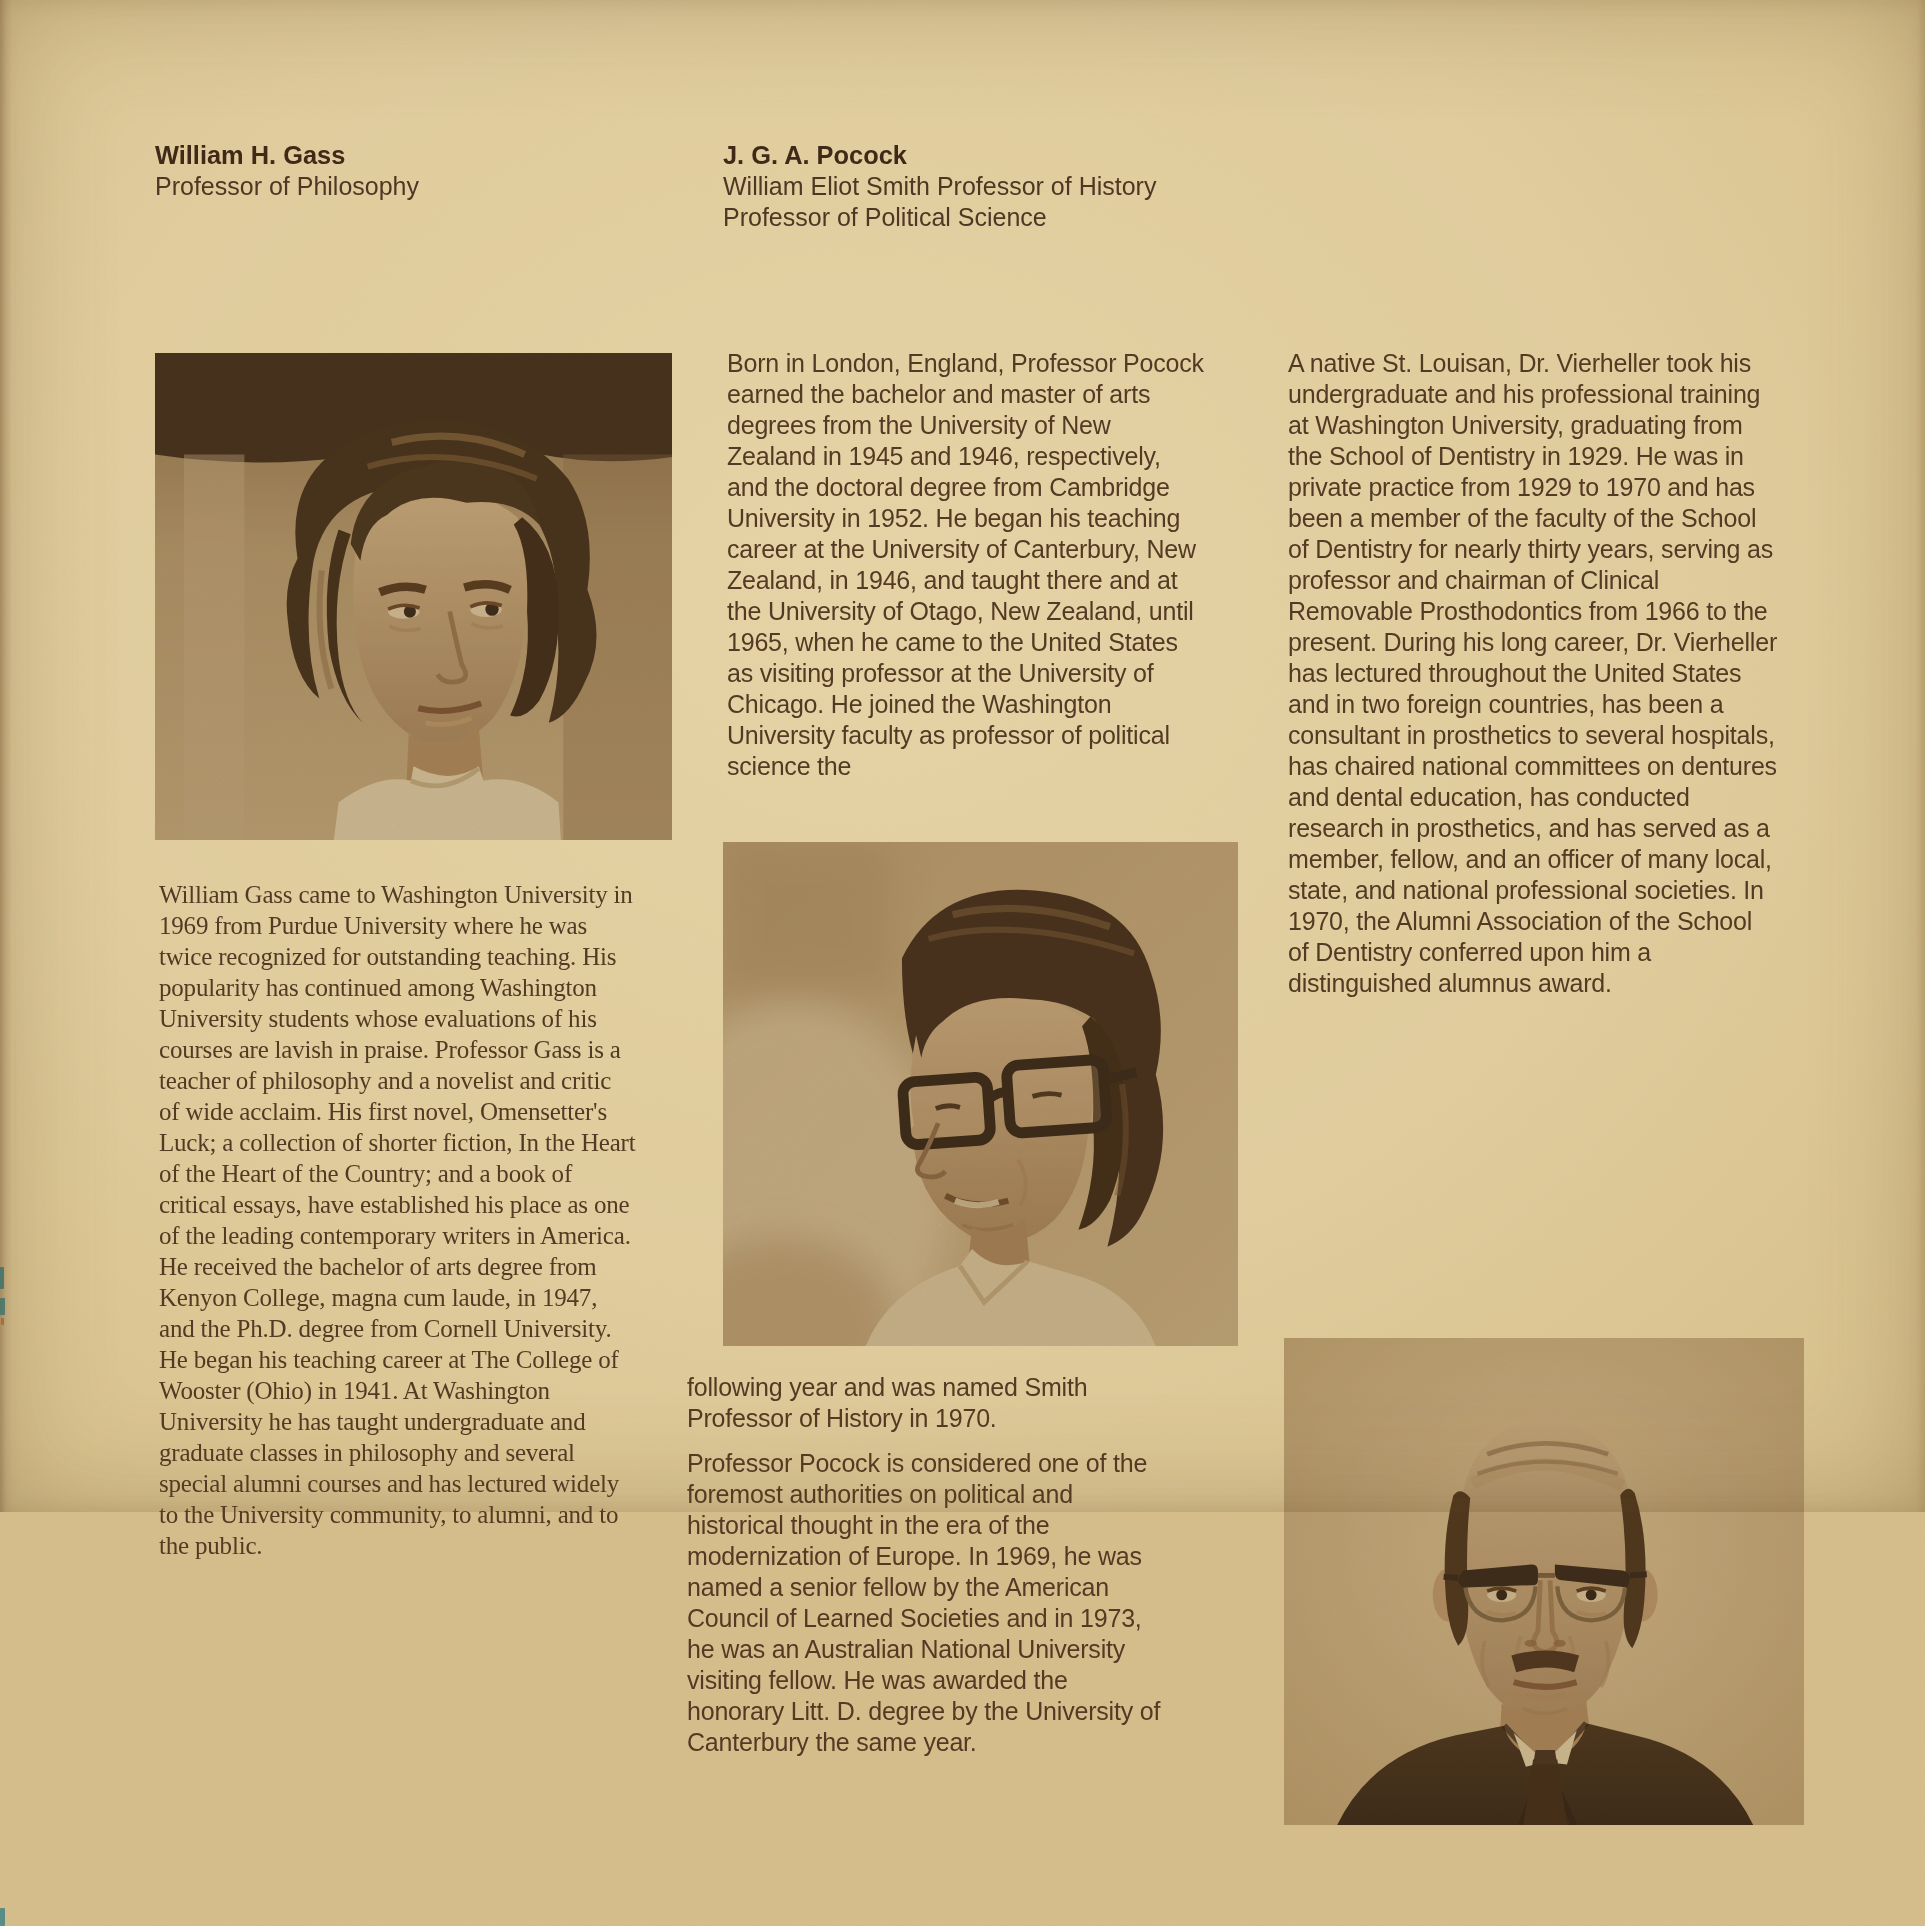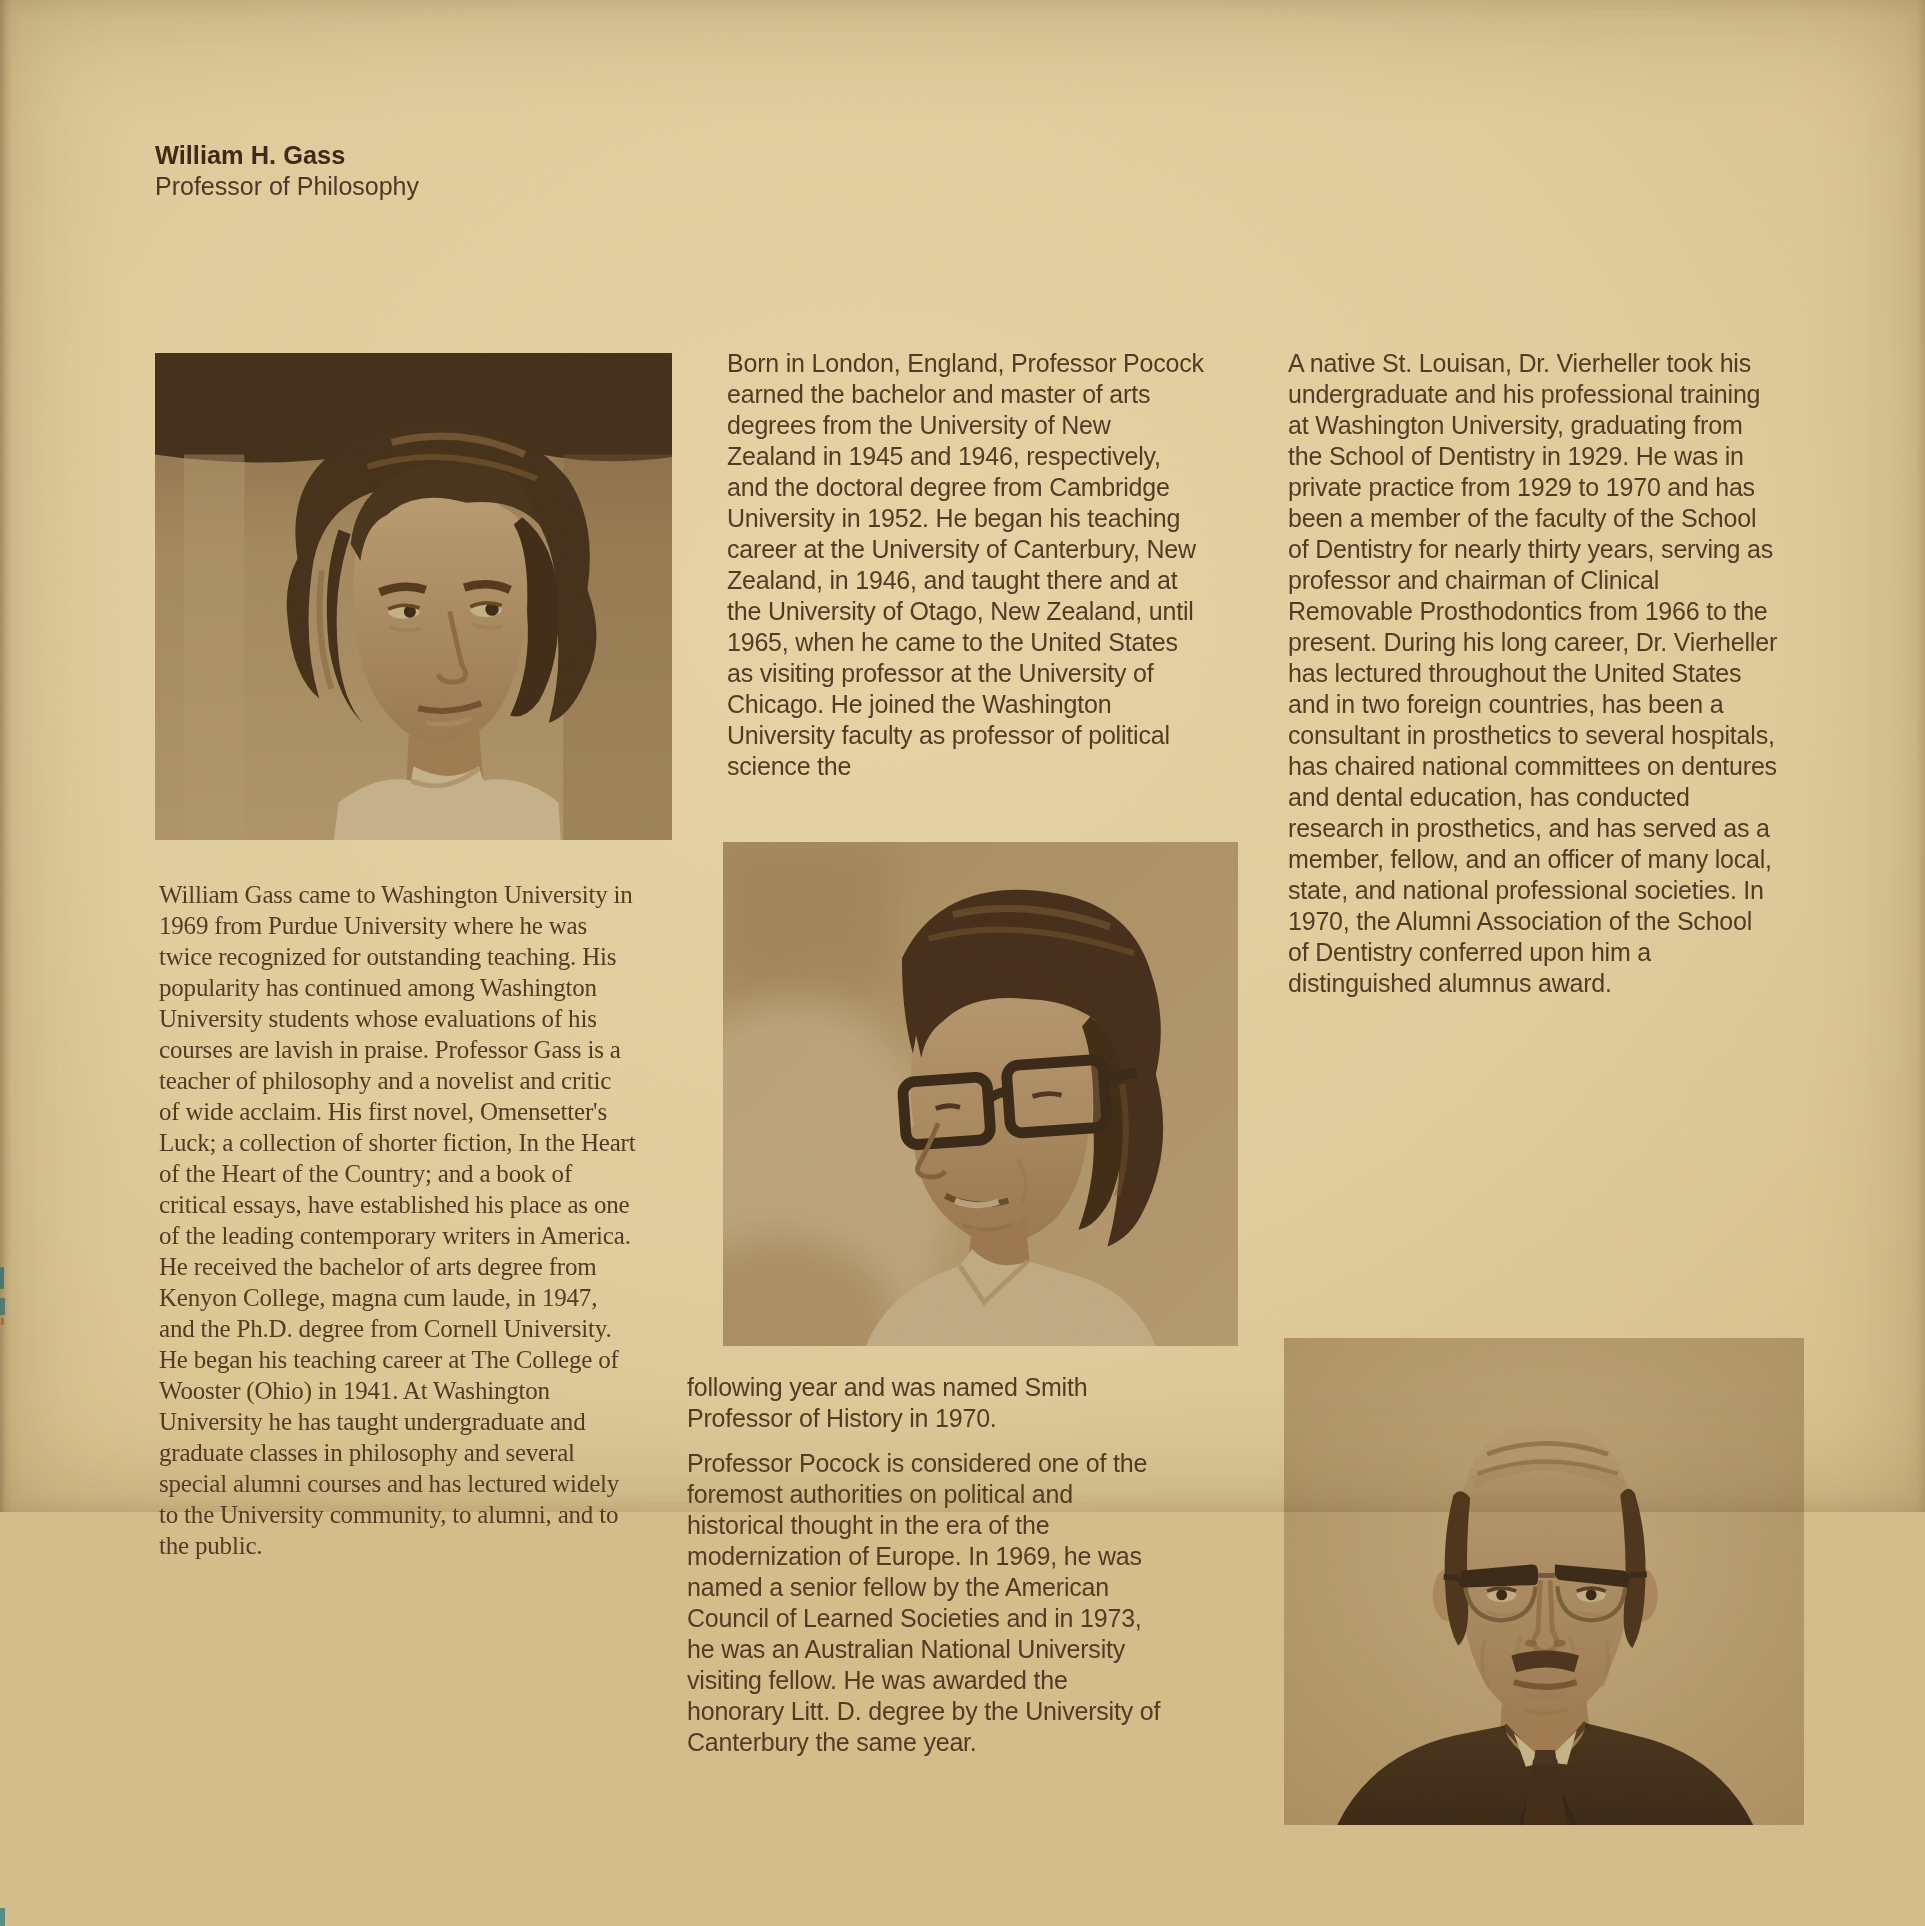--- a/index.html
+++ b/index.html
@@ -27,21 +27,21 @@
     background:linear-gradient(270deg,#cfb784,rgba(207,183,132,0));
   }
   .artifact{position:absolute;border-radius:0.8px;}
   .a-teal1{left:0;top:1267px;width:4.4px;height:22px;background:#2f7e84;opacity:.85;}
   .a-teal2{left:0;top:1298px;width:5.2px;height:17px;background:#2f7e84;opacity:.8;}
   .a-orange{left:0.8px;top:1318px;width:3.2px;height:6.5px;background:#b85c20;opacity:.65;}
   .a-teal3{left:0;top:1908px;width:5.2px;height:18px;background:#357f86;opacity:.8;}
 
   .hdr{position:absolute;top:140px;line-height:31px;white-space:nowrap;}
   .hdr .name{font-weight:bold;font-size:25.4px;color:#3a2413;}
-  .hdr .title{font-weight:normal;font-size:25px;color:#4b3120;text-align:right;}
+  .hdr .title{font-weight:normal;font-size:25px;color:#4b3120;}
 
   .col1{left:155px;}
   .col2{left:723px;}
   .col3{left:1284px;}
 
   .bio{
     position:absolute;font-size:25px;line-height:31px;color:#4f3520;
     letter-spacing:-0.2px;
   }
   .bio p{margin:4px;}
@@ -69,20 +69,25 @@
   <div class="artifact a-teal1"></div>
   <div class="artifact a-teal2"></div>
   <div class="artifact a-orange"></div>
   <div class="artifact a-teal3"></div>
 
   <div class="hdr col1">
     <div class="name">William H. Gass</div>
     <div class="title">Professor of Philosophy</div>
   </div>
 
+  <div class="hdr col2">
+    <div class="name">J. G. A. Pocock</div>
+    <div class="title">William Eliot Smith Professor of History</div>
+    <div class="title">Professor of Political Science</div>
+  </div>
 
 
   <div class="photo" id="photo-gass" role="img" aria-label="sepia halftone portrait photo of William H. Gass, man with long dark hair, facing right, light turtleneck, dark background band at top">
     <svg viewBox="0 0 428 403" preserveAspectRatio="none">
       <defs>
         <linearGradient id="p1bg" x1="0" y1="0" x2="0" y2="1">
           <stop offset="0" stop-color="#8d7049"></stop>
             <stop offset="0.4" stop-color="#b89c6f"></stop>
             <stop offset="1" stop-color="#c7ad7f"></stop>
         </linearGradient>

